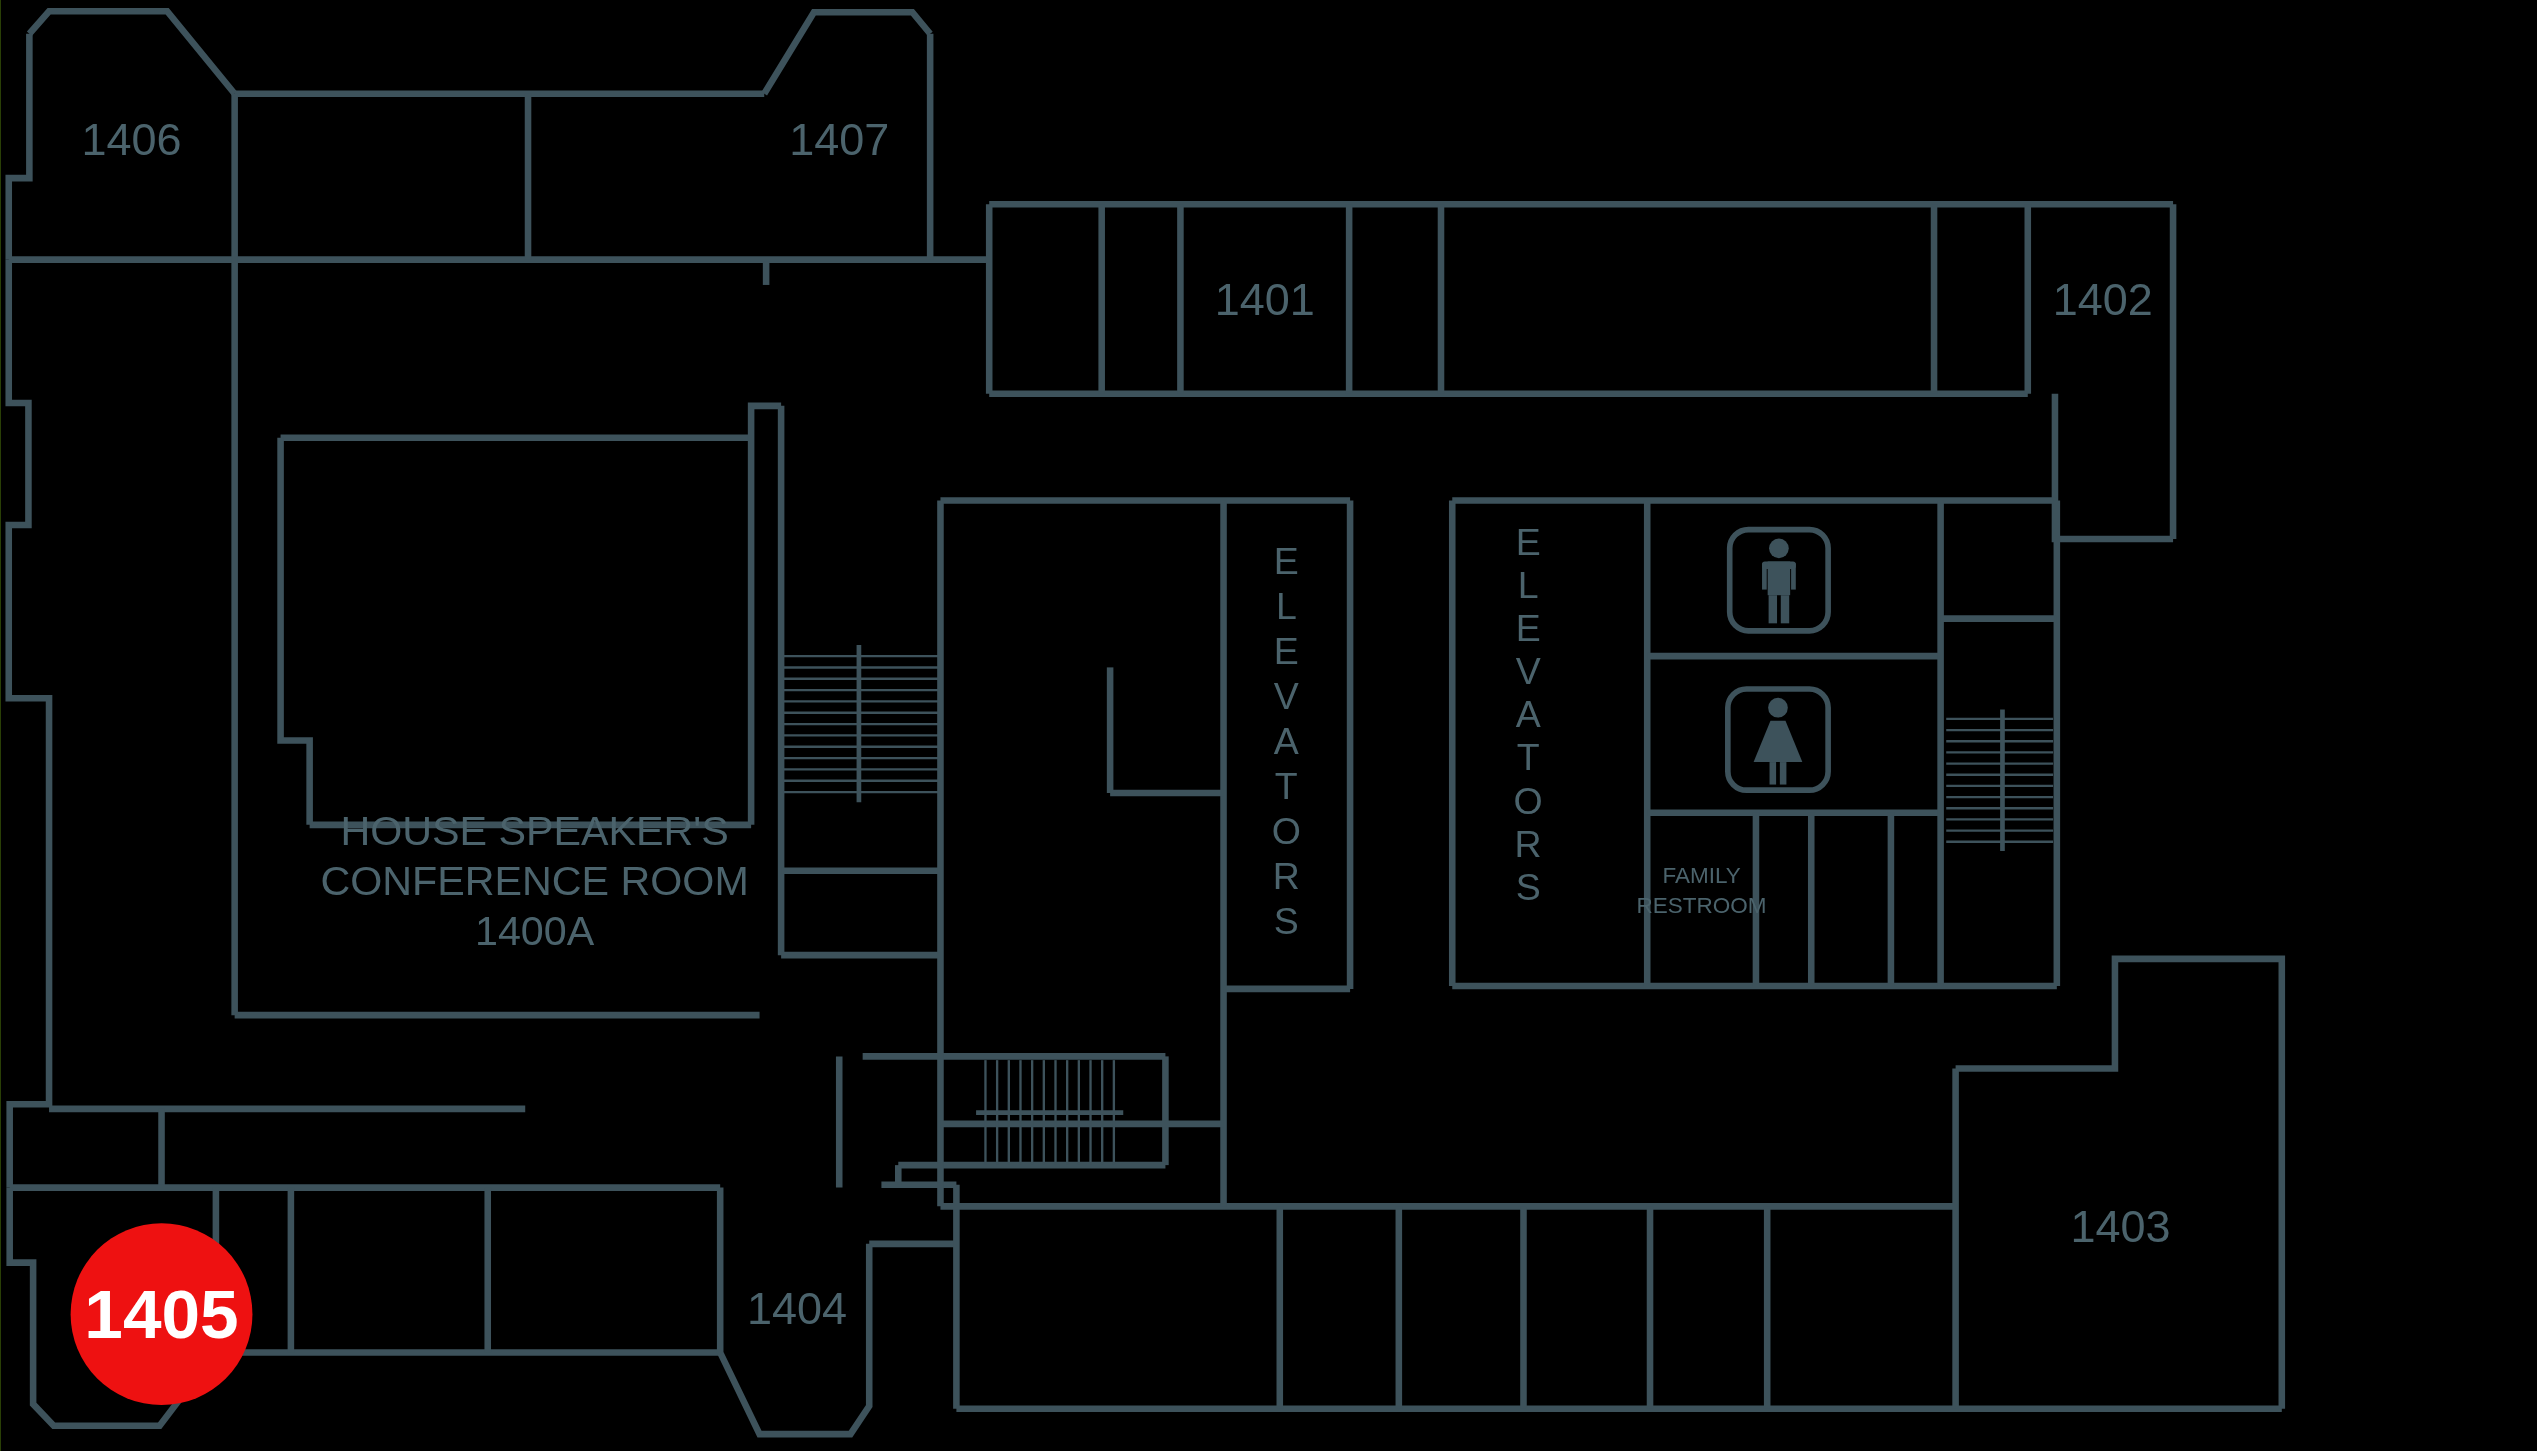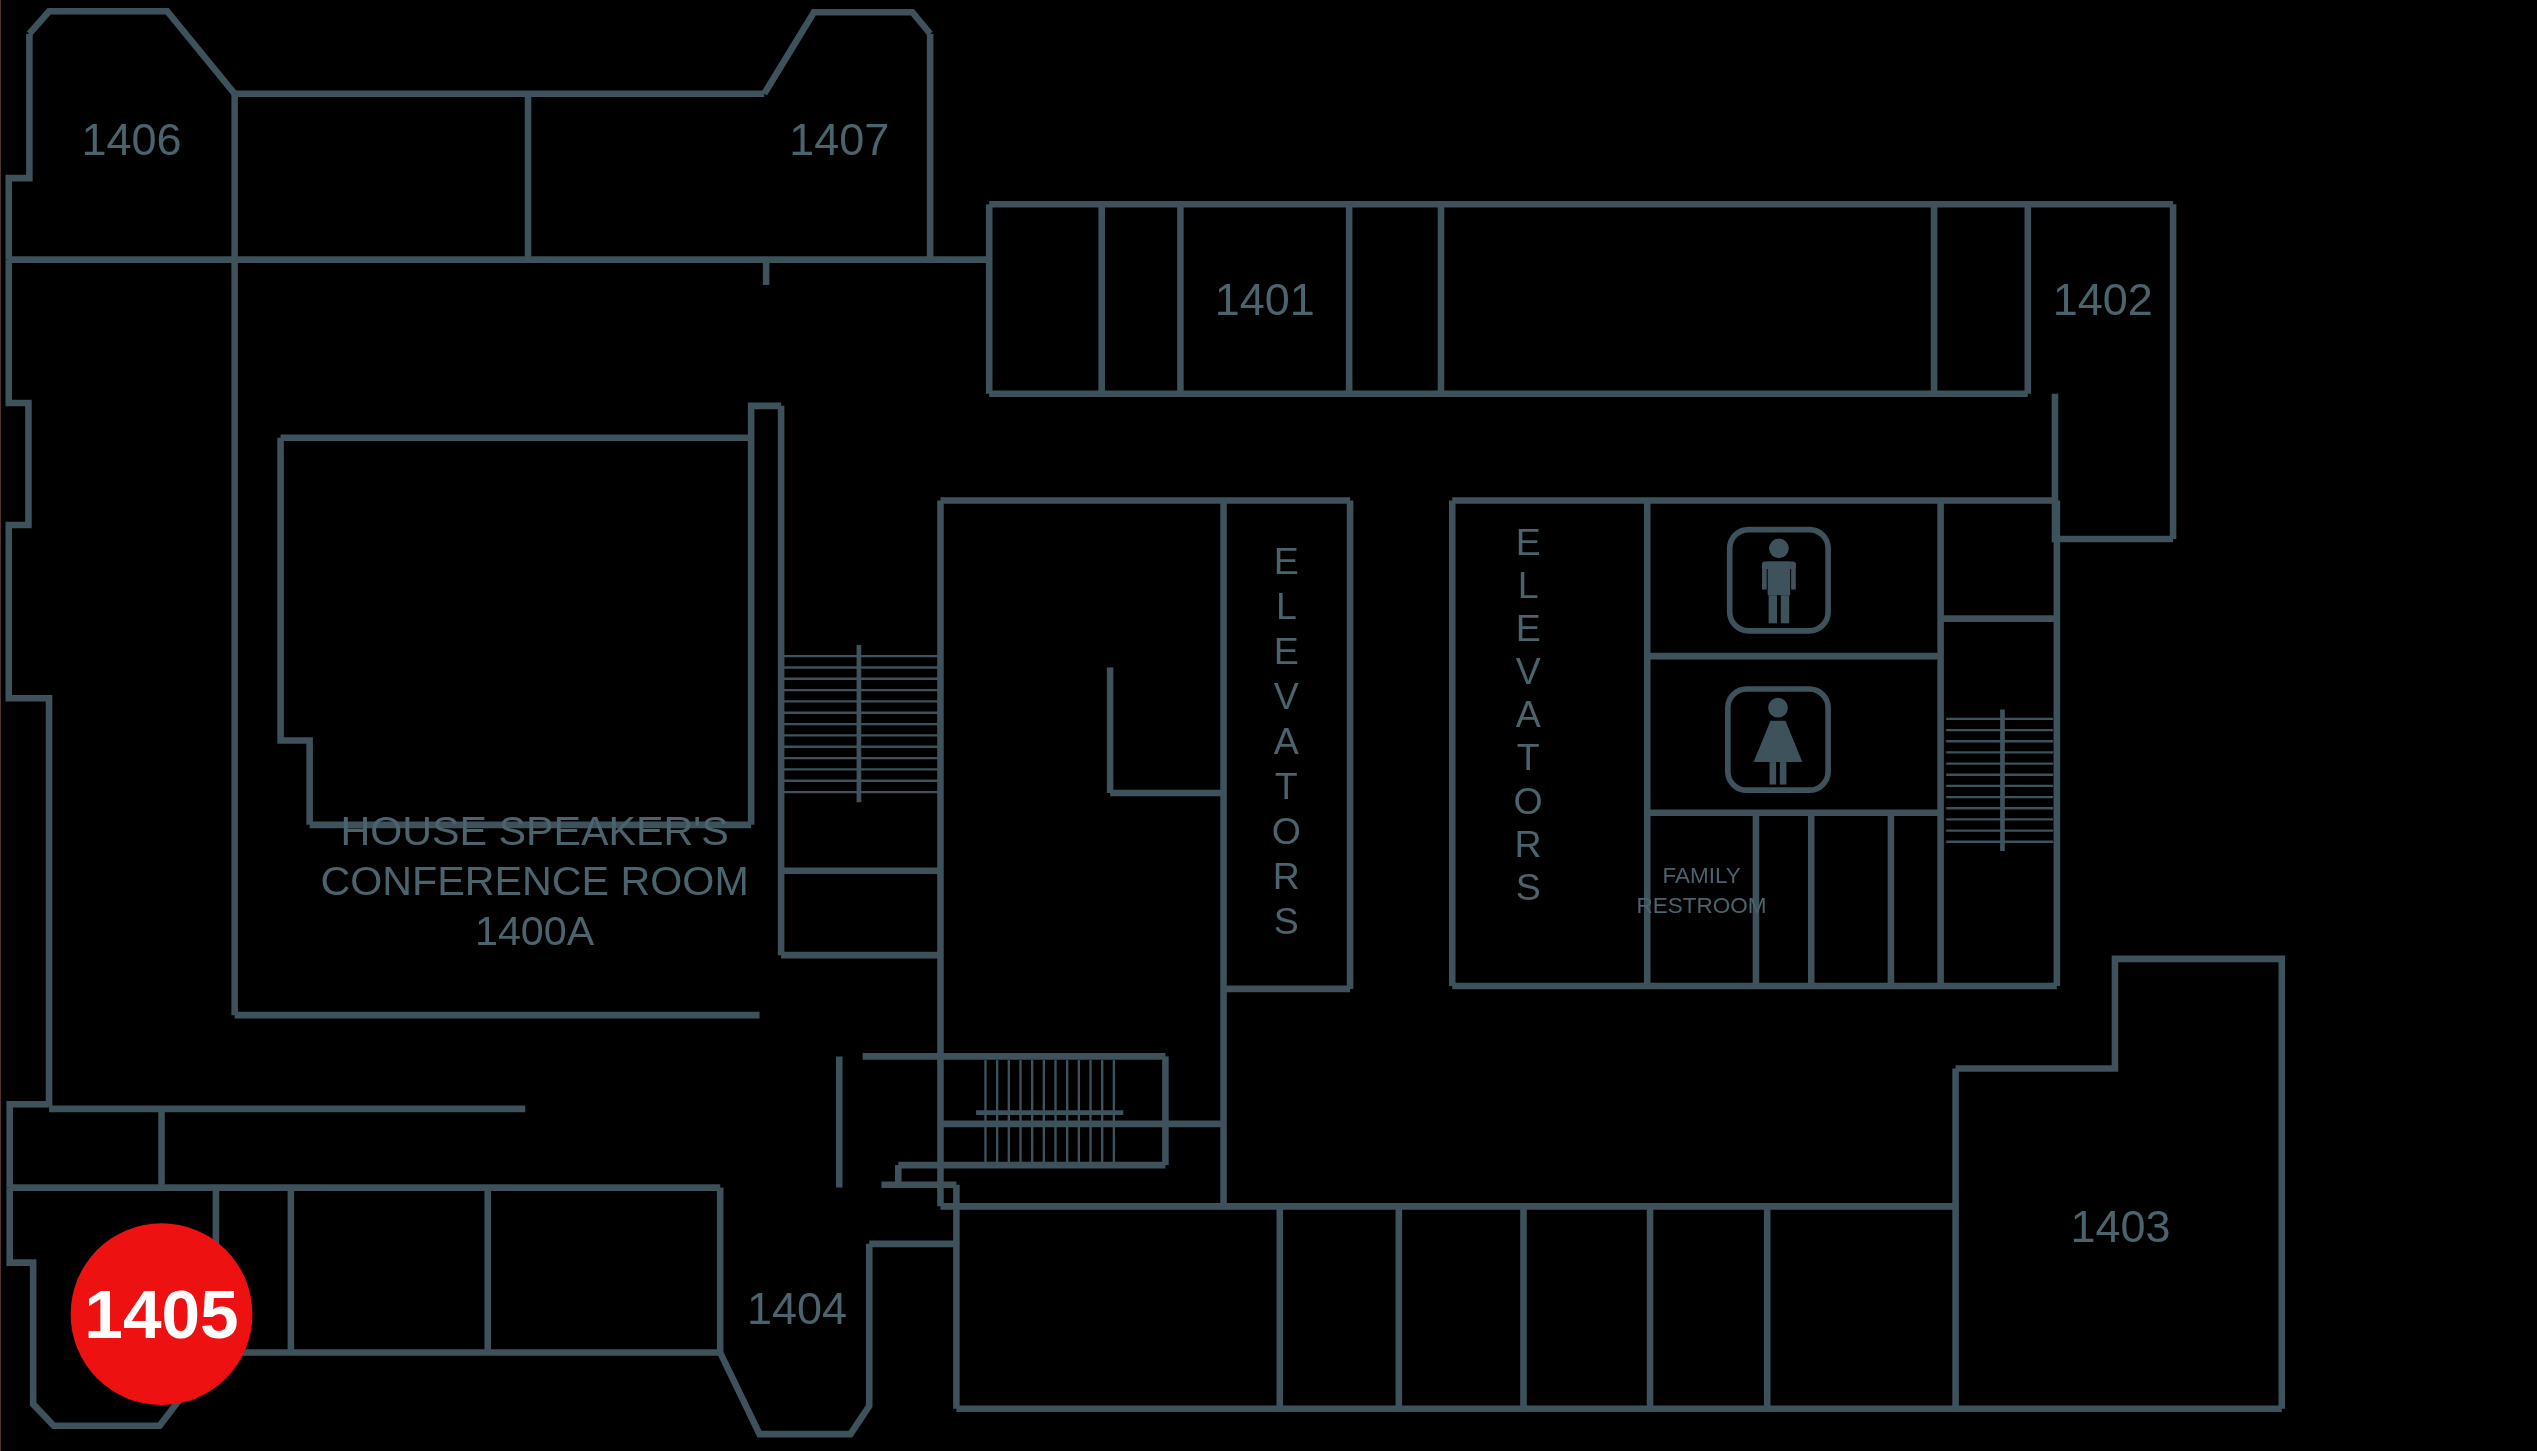--- a/index.html
+++ b/index.html
@@ -1,20 +1,20 @@
 <!DOCTYPE html>
 <html style="font-size:15px"><head>
 <meta charset="utf-8">
 <style>
   html,body{
     margin:0;padding:0;background:#000;
     width:2538px;height:1451px;overflow:hidden;
     font-family:"Liberation Sans", sans-serif;
   }
-  .stage{position:relative;width:2202px;height:1451px;background:#fca5a5;}
+  .stage{position:relative;width:2202px;height:1451px;background:#84cc16;}
   svg{display:block;}
   text{font-family:"Liberation Sans", sans-serif;}
 </style>
 </head>
 <body>
 
 <div class="stage">
   <svg id="plan" viewBox="0 0 2707 1548" width="2538" height="1451">
       <rect x="0" y="0" width="2707" height="1548" fill="#000000"></rect>
       <g>

